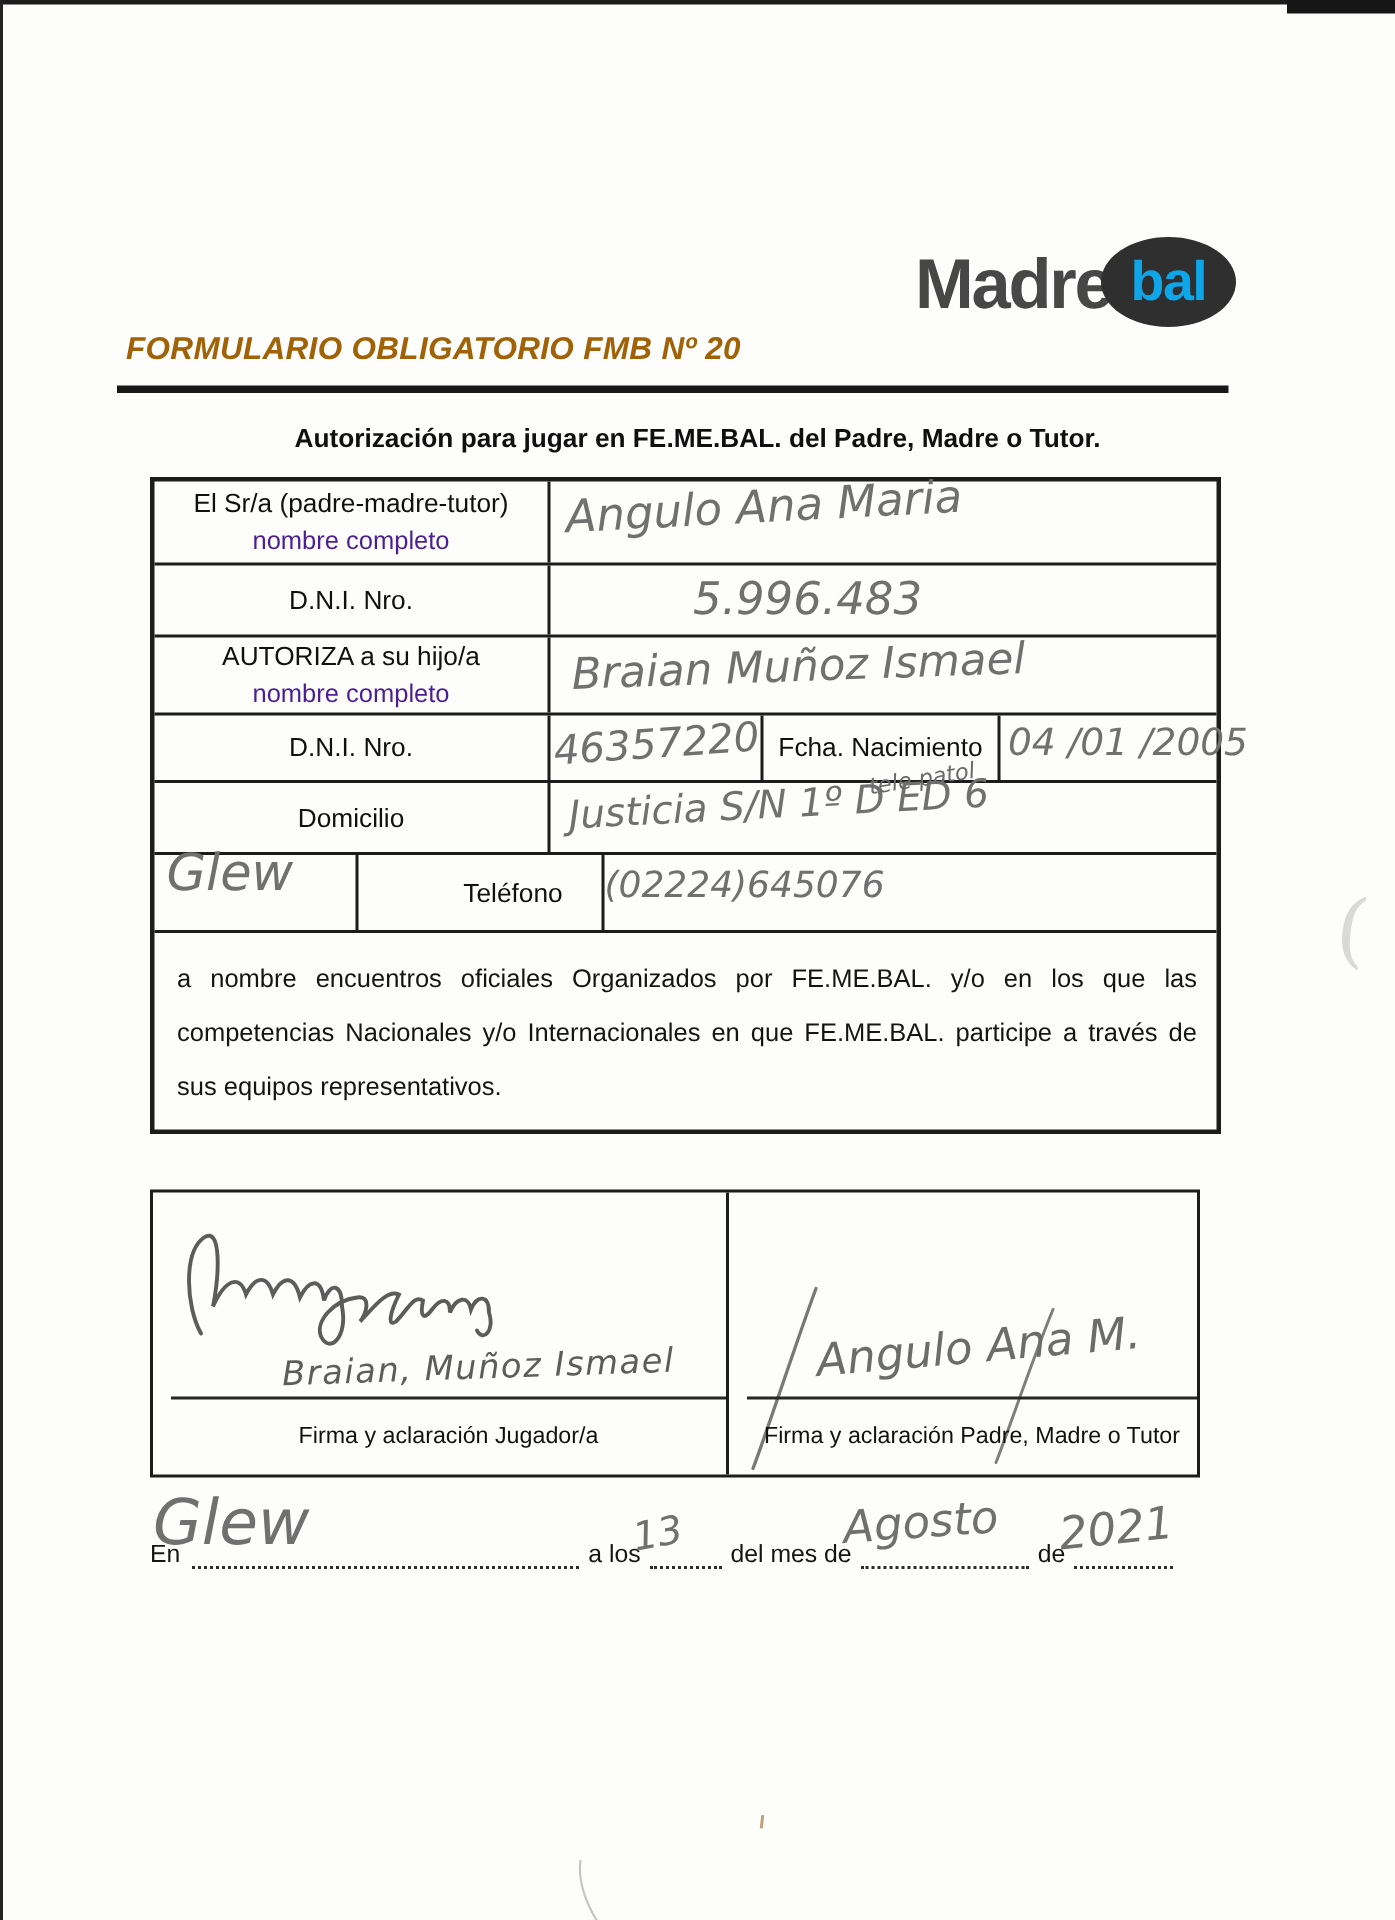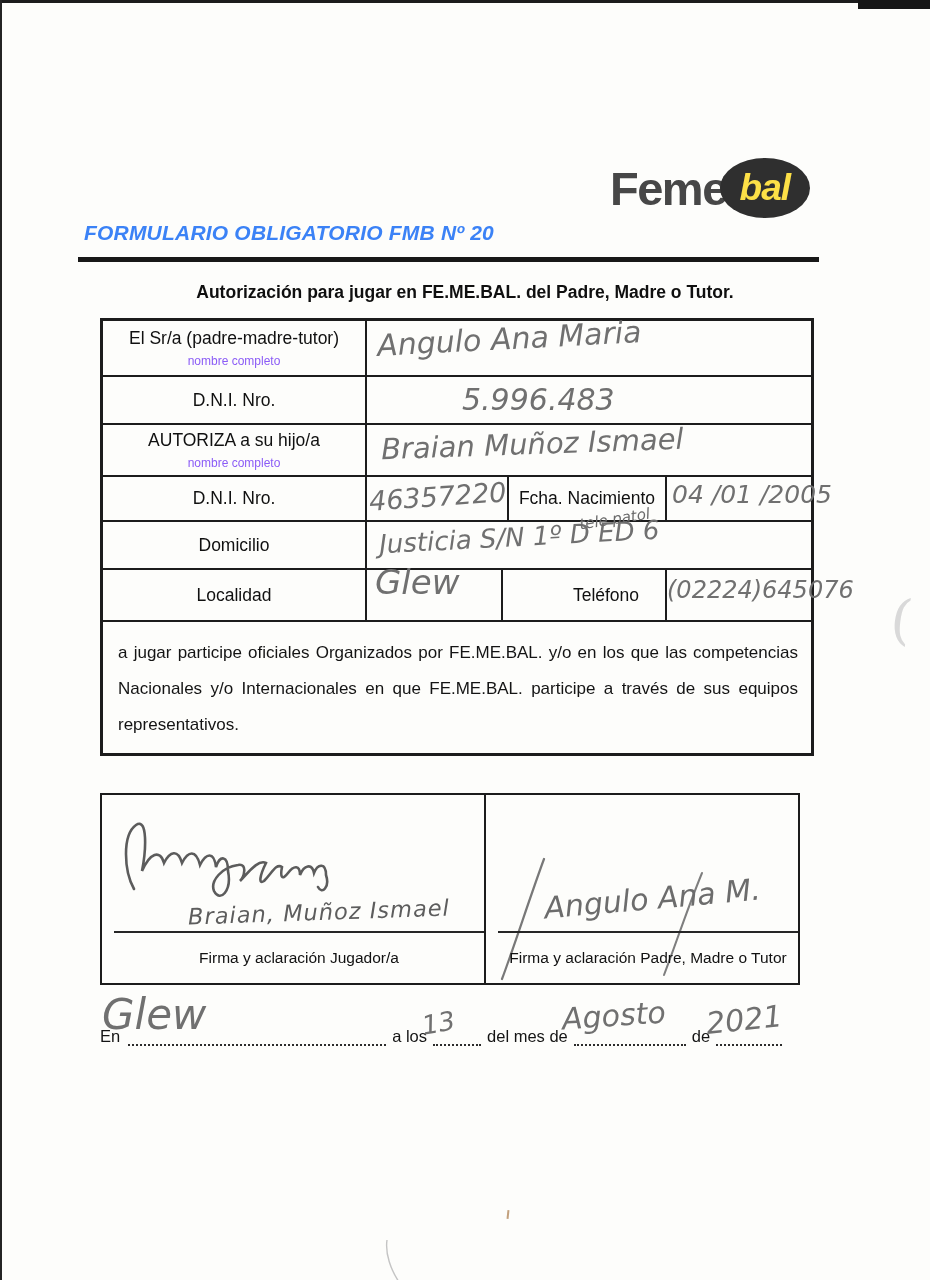--- a/index.html
+++ b/index.html
@@ -16,40 +16,40 @@
   .mark-paren { position:absolute; left:891px; top:588px; font-size:54px; color:#d9d9d9;
                 font-family:"DejaVu Serif", serif; transform:rotate(7deg); }
   .mark-curve { position:absolute; left:381px; top:1240px; }
   .mark-tick  { position:absolute; left:507px; top:1210px; width:2px; height:9px;
                 background:#c2a07c; transform:rotate(6deg); }
   
   .logo { position:absolute; left:610px; top:158px; display:flex; align-items:center; filter:blur(.3px); }
   .logo-feme { font-size:47px; font-weight:bold; color:#474747; letter-spacing:-1.5px; }
   .logo-ball { width:90px; height:60px; margin-left:-7px; background:#2f2f2f; border-radius:50%;
                display:flex; align-items:center; justify-content:center; }
-  .logo-bal  { color:#fde047; font-size:37px; font-weight:bold; letter-spacing:-1px;font-style:italic; }
+  .logo-bal  { color:#0ea5e9; font-size:37px; font-weight:bold; letter-spacing:-1px; }
   
   .form-title { position:absolute; left:84px; top:221px; font-size:21px; font-weight:bold;
-                font-style:italic; color:#3b82f6; letter-spacing:.2px; }
+                font-style:italic; color:#a16207; letter-spacing:.2px; }
   .rule { position:absolute; left:78px; top:257px; width:741px; height:5px; background:#181818; }
   .heading { position:absolute; left:0; top:282px; width:930px; text-align:center;
              font-size:17.5px; font-weight:bold; color:#0f0f0f;
              text-underline-offset:3px; text-decoration-thickness:1.5px; }
   
   .hw { font-family:"DejaVu Sans", sans-serif; font-style:italic; color:#707070;
         white-space:nowrap; position:absolute; z-index:3; }
   
   .ftable { position:absolute; left:100px; top:318px; width:714px; border:3px solid #1c1c1c; }
   .tr { display:flex; border-top:2px solid #1c1c1c; position:relative; }
   .tr:first-child { border-top:none; }
   .h56{height:54px}.h50{height:48px}.h54{height:52px}.h47{height:45px}
   .lcell { width:264px; border-right:2px solid #1c1c1c; display:flex; flex-direction:column;
            align-items:center; justify-content:center; gap:5px; text-align:center; flex-shrink:0; }
   .lbl { font-size:17.5px; color:#101010; }
-  .sub { font-size:12px; color:#8b5cf6; }
+  .sub { font-size:17px; color:#4c1d95; }
   .vcell { flex:1; position:relative; }
   .w142 { width:142px; flex:none; } .w158 { width:158px; flex:none; } .w136 { width:136px; flex:none; }
   .w164 { width:164px; flex:none;padding-left:44px; }
   .mid  { border-right:2px solid #1c1c1c; }
   .l2cell { display:flex; align-items:center; justify-content:center; font-size:17.5px;
             color:#101010; border-right:2px solid #1c1c1c; flex-shrink:0; }
   .para-cell { padding:13px 13px 10px 15px; font-size:17px; line-height:2.12;
                text-align:justify; color:#141414; min-height:110px; }
   
   .hw-r1 { left:10px;  top:0px;  font-size:30px; transform:rotate(-3deg); }
@@ -96,21 +96,21 @@
   <div class="edge-top"></div>
   <div class="edge-top-right"></div>
   <div class="edge-left"></div>
   <div class="mark-paren">(</div>
   <svg class="mark-curve" width="24" height="42" viewBox="0 0 24 42">
     <path d="M6,0 C4,14 10,30 18,42" stroke="#c4c4c4" stroke-width="1.4" fill="none"></path>
   </svg>
   <div class="mark-tick"></div>
 
   <div class="logo">
-    <span class="logo-feme">Feme</span>
+    <span class="logo-feme">Madre</span>
     <span class="logo-ball">
       <span class="logo-bal">bal</span>
     </span>
   </div>
 
   <div class="form-title">FORMULARIO OBLIGATORIO FMB Nº 20</div>
   <div class="rule"></div>
   <div class="heading">Autorización para jugar en FE.ME.BAL. del Padre, Madre o Tutor.</div>
 
   <div class="ftable">
@@ -163,36 +163,33 @@
       <div class="lcell">
         <span class="lbl">Domicilio</span>
       </div>
       <div class="vcell">
         <span class="hw hw-r5">Justicia S/N 1º D ED 6</span>
         <span class="hw hw-r5n">tele patol</span>
       </div>
     </div>
 
     <div class="tr h54">
-      <div class="lcell">
-        <span class="lbl">Localidad</span>
-      </div>
       <div class="vcell w136 mid">
         <span class="hw hw-r6a">Glew</span>
       </div>
       <div class="l2cell w164">
         <span>Teléfono</span>
       </div>
       <div class="vcell">
         <span class="hw hw-r6b">(02224)645076</span>
       </div>
     </div>
 
     <div class="tr">
-      <div class="para-cell">a jugar participe oficiales Organizados por FE.ME.BAL. y/o en los que las competencias Nacionales y/o Internacionales en que FE.ME.BAL. participe a través de sus equipos representativos.</div>
+      <div class="para-cell">a nombre encuentros oficiales Organizados por FE.ME.BAL. y/o en los que las competencias Nacionales y/o Internacionales en que FE.ME.BAL. participe a través de sus equipos representativos.</div>
     </div>
   </div>
 
 
   <div class="stable">
     <div class="scol-l">
       <svg class="sig-scribble" width="340" height="100" viewBox="0 0 340 100" title="MunozBraian">
         <path d="M18,78 C8,60 6,24 20,14 C32,6 30,40 26,60 C34,42 44,38 48,52 C54,40 62,38 66,52 C72,40 80,38 84,54 C90,42 98,40 100,56 C104,44 112,44 112,60 C116,80 104,92 98,80 C94,70 106,56 122,54 C132,52 128,66 124,70 C132,62 142,48 150,52 C144,64 142,74 148,70 C156,62 160,52 166,56 C164,66 166,70 172,62 C178,54 184,54 184,64 C188,54 196,52 198,62 C202,52 210,52 210,64 C214,76 206,84 202,76" stroke="#5c5c5c" stroke-width="2.6" fill="none" stroke-linecap="round"></path>
       </svg>
       <span class="hw sig-clar">Braian, Muñoz Ismael</span>

